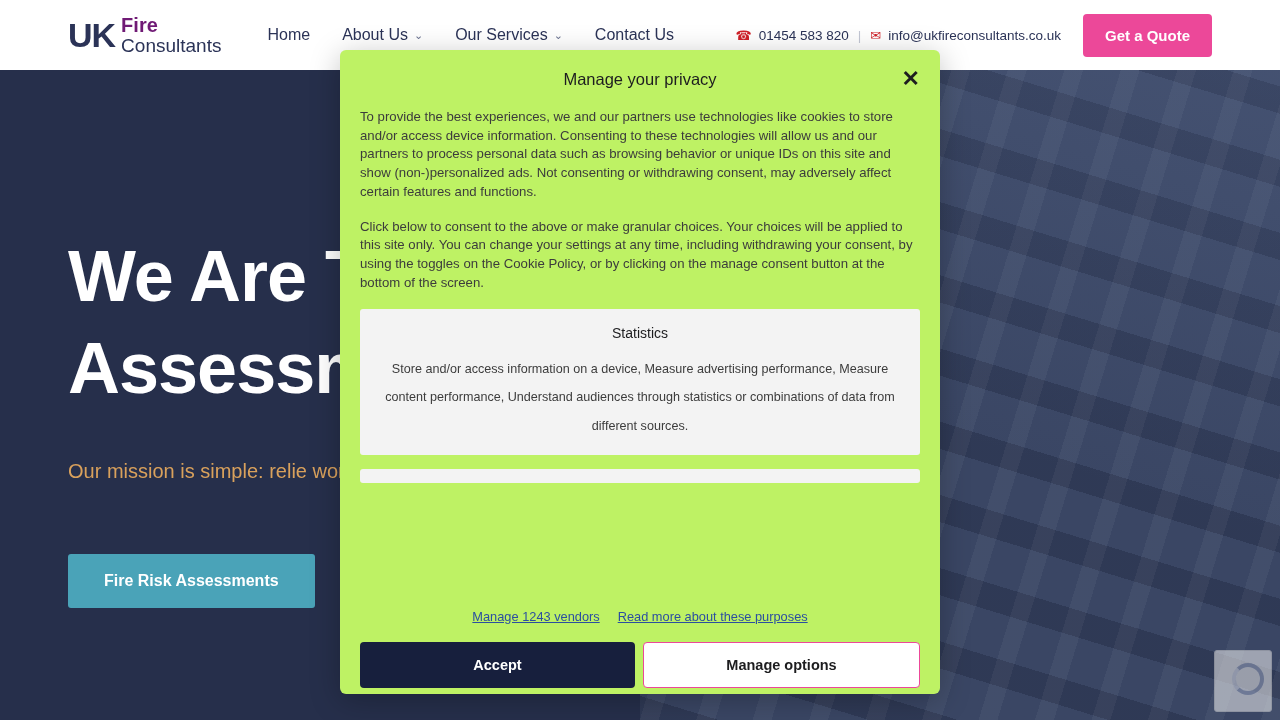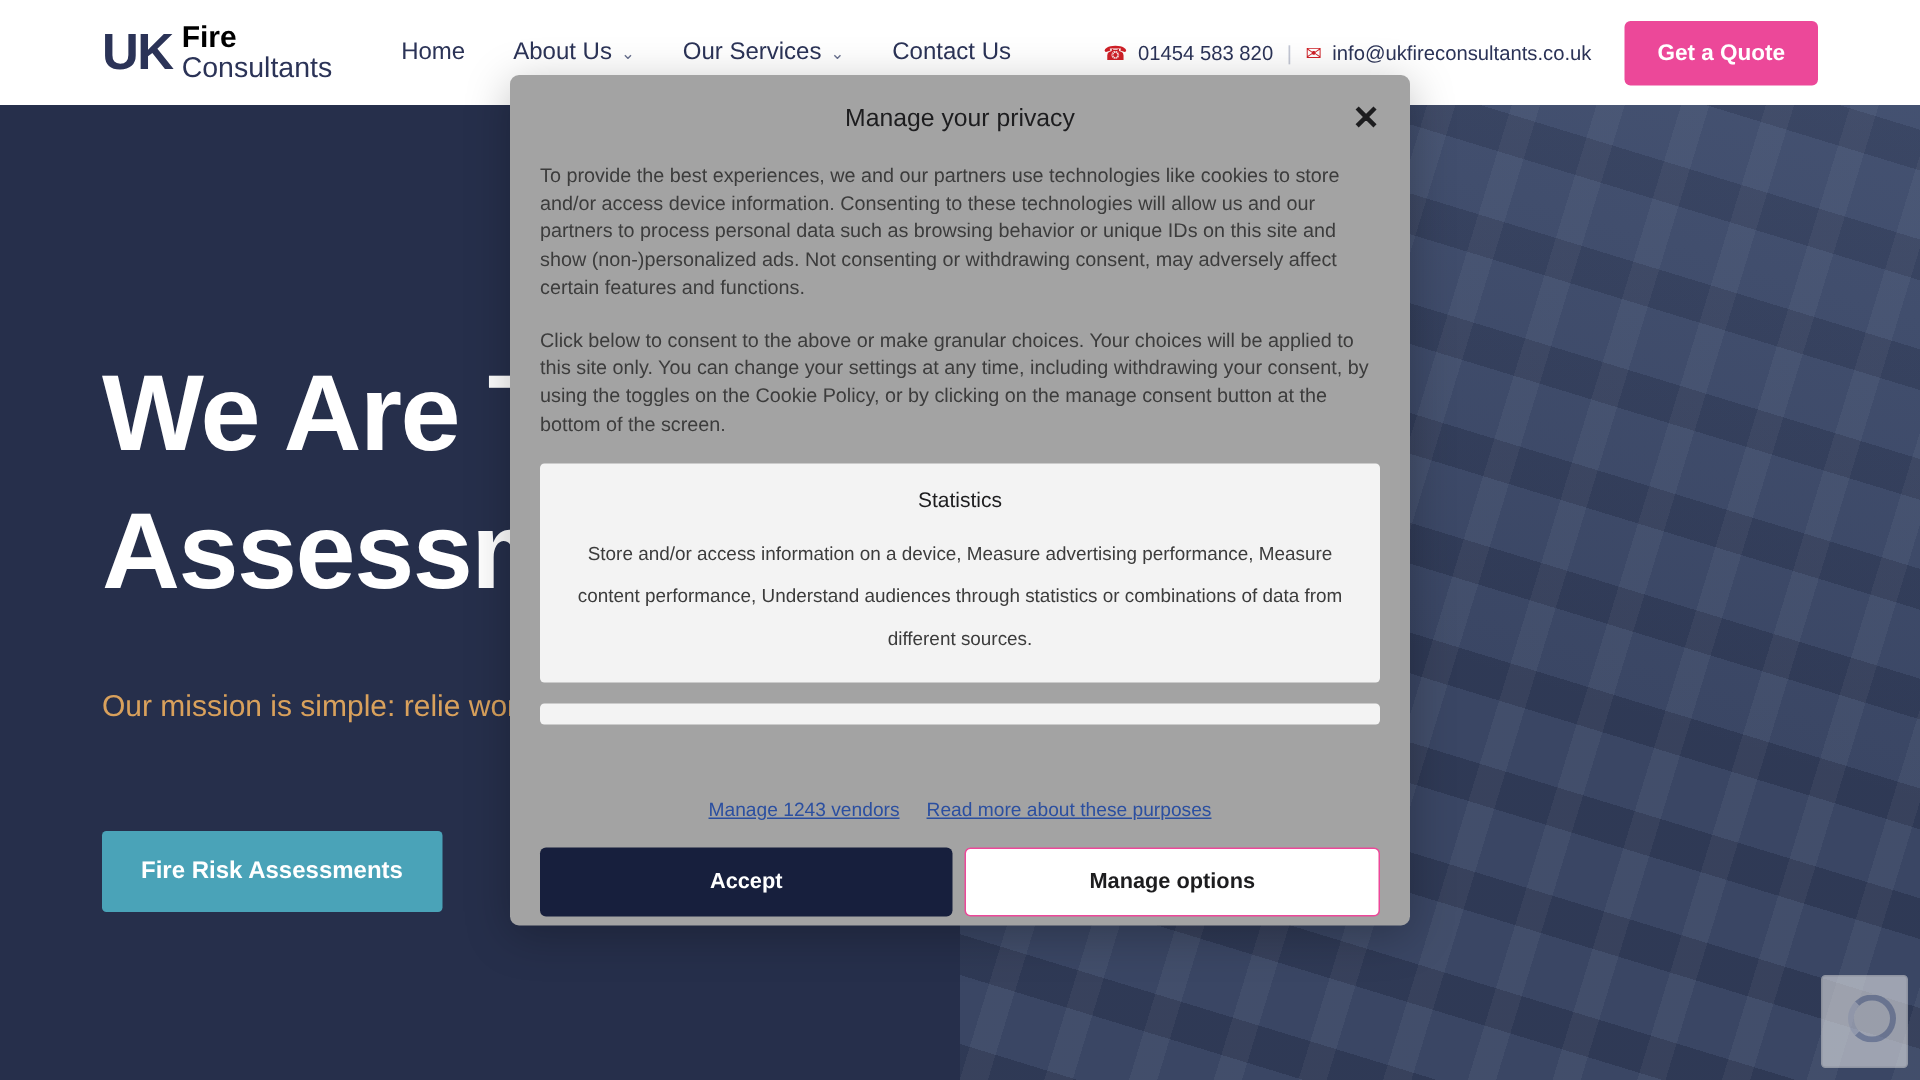--- a/index.html
+++ b/index.html
@@ -47,21 +47,21 @@
   .logo {
     margin-left: 68px;
     display: flex; align-items: center;
     line-height: 1;
   }
   .logo-uk {
     font-size: 34px; font-weight: bold; color: #2b3357;
     letter-spacing: -1px;
   }
   .logo-stack { margin-left: 6px; }
-  .logo-fire { font-size: 20px; font-weight: bold; color: #000000; line-height: 1.05; }
+  .logo-fire { font-size: 20px; font-weight: bold; color: #701a75; line-height: 1.05; }
   .logo-cons { font-size: 19px; color: #2b3357; line-height: 1.05; }
 
   .nav {
     display: flex; align-items: center; gap: 32px;
     margin-left: 46px;
   }
   .nav-item {
     font-size: 16px; color: #2b3357; font-weight: 500;
     display: flex; align-items: center; gap: 6px;
     cursor: pointer; white-space: nowrap;
@@ -93,42 +93,42 @@
   .hero-sub {
     margin-top: 42px;
     font-size: 20px; line-height: 1.52; color: #d9a martial;
     color: #d9a15c;
     max-width: 640px;
   }
   .hero-cta {
     position: absolute; left: 68px; top: 554px;
     background: #4aa3b8; color: #ffffff;
     font-size: 16px; font-weight: bold;
-    padding: 18px 26px; border-radius: 3px;
+    padding: 18px 36px; border-radius: 3px;
     cursor: pointer;
   }
   .recaptcha {
     position: absolute; right: 8px; bottom: 8px;
     width: 58px; height: 62px;
     background: #f0f0f0; border: 1px solid #d3d3d3; border-radius: 3px;
     opacity: .55;
   }
   .recaptcha::after {
     content: "";
     position: absolute; left: 17px; top: 12px; width: 24px; height: 24px;
     border: 4px solid #9aa4c0; border-radius: 50%;
     border-left-color: #d8dce8;
   }
 
   
   .overlay { position: absolute; inset: 0; z-index: 10; }
   .modal {
     position: absolute; left: 340px; top: 50px;
-    width: 600px; height: 567px;
-    background: #a3a3a3;
+    width: 600px; height: 644px;
+    background: #bef264;
     border-radius: 6px;
     box-shadow: 0 6px 30px rgba(0,0,0,0.25);
     display: flex; flex-direction: column;
     overflow: hidden;
   }
   .modal-head {
     position: relative;
     height: 58px;
     display: flex; align-items: center; justify-content: center;
     flex: 0 0 auto;

